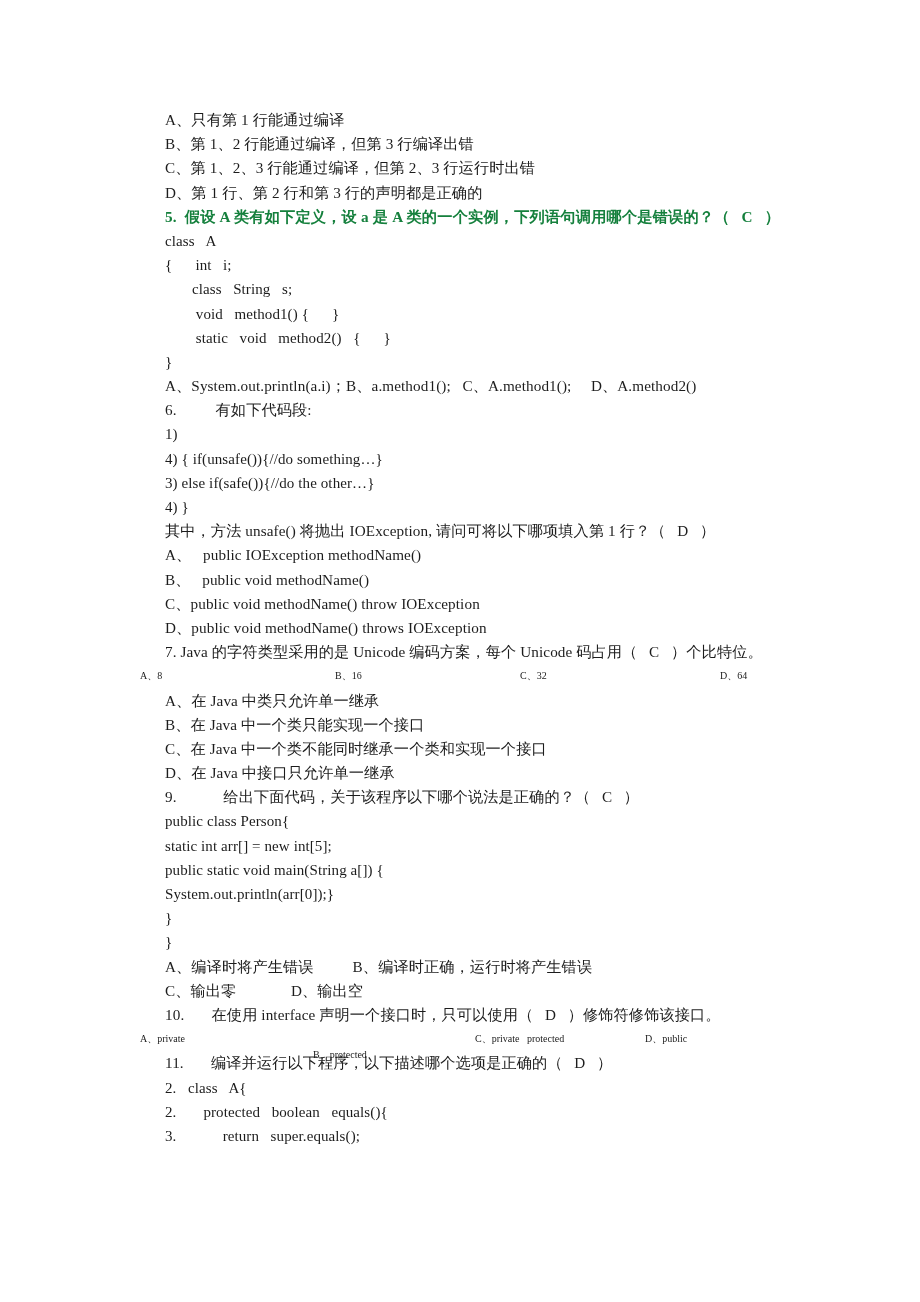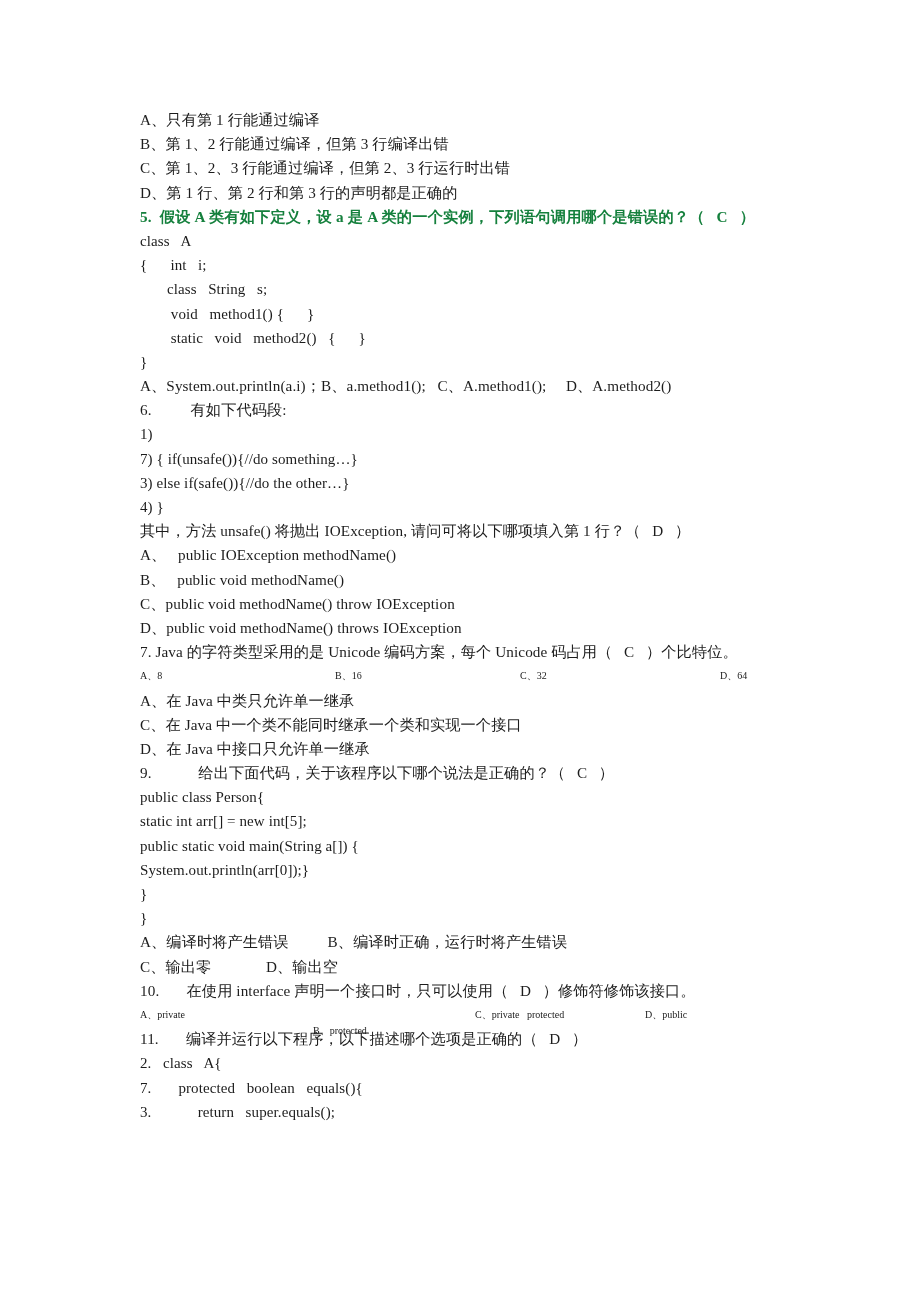--- a/index.html
+++ b/index.html
@@ -29,20 +29,21 @@
     top: 108px;
     width: 680px;
   }
   .line {
     height: 24.2px;
     line-height: 24.2px;
     font-size: 15.2px;
     white-space: pre;
     letter-spacing: 0.1px;
     color: #1c1c1c;
+    margin-left: 25px;
   }
   .line.red {
     color: #15803d;
     font-weight: 600;
     letter-spacing: 0.2px;
   }
   .line.code {
     font-family: Liberation Serif, serif;
     font-size: 15px;
   }
@@ -76,39 +77,40 @@
     <div class="line code">{      int   i;</div>
     <div class="line code">       class   String   s;</div>
     <div class="line code">        void   method1() {      }</div>
     <div class="line code">        static   void   method2()   {      }</div>
     <div class="line code">}</div>
 
     <div class="line">A、System.out.println(a.i)；B、a.method1();   C、A.method1();     D、A.method2()</div>
 
     <div class="line">6.          有如下代码段:</div>
     <div class="line code">1)</div>
-    <div class="line code">7) { if(unsafe()){//do something…}</div>
+    <div class="line code">4) { if(unsafe()){//do something…}</div>
     <div class="line code">3) else if(safe()){//do the other…}</div>
     <div class="line code">4) }</div>
     <div class="line">其中，方法 unsafe() 将抛出 IOException, 请问可将以下哪项填入第 1 行？（   D   ）</div>
     <div class="line">A、   public IOException methodName()</div>
     <div class="line">B、   public void methodName()</div>
     <div class="line">C、public void methodName() throw IOException</div>
     <div class="line">D、public void methodName() throws IOException</div>
 
     <div class="line">7. Java 的字符类型采用的是 Unicode 编码方案，每个 Unicode 码占用（   C   ）个比特位。</div>
 
     <div class="cols">
       <span style="left:0px;">A、8</span>
       <span style="left:195px;">B、16</span>
       <span style="left:380px;">C、32</span>
       <span style="left:580px;">D、64</span>
     </div>
 
     <div class="line">A、在 Java 中类只允许单一继承</div>
+    <div class="line">B、在 Java 中一个类只能实现一个接口</div>
     <div class="line">C、在 Java 中一个类不能同时继承一个类和实现一个接口</div>
     <div class="line">D、在 Java 中接口只允许单一继承</div>
 
     <div class="line">9.            给出下面代码，关于该程序以下哪个说法是正确的？（   C   ）</div>
     <div class="line code">public class Person{</div>
     <div class="line code">static int arr[] = new int[5];</div>
     <div class="line code">public static void main(String a[]) {</div>
     <div class="line code">System.out.println(arr[0]);}</div>
     <div class="line code">}</div>
     <div class="line code">}</div>
@@ -119,17 +121,17 @@
 
     <div class="cols">
       <span style="left:0px;">A、private</span>
       <span style="left:173px;margin-top:16px;">B、protected</span>
       <span style="left:335px;">C、private   protected</span>
       <span style="left:505px;">D、public</span>
     </div>
 
     <div class="line">11.       编译并运行以下程序，以下描述哪个选项是正确的（   D   ）</div>
     <div class="line code">2.   class   A{</div>
-    <div class="line code">7.       protected   boolean   equals(){</div>
+    <div class="line code">2.       protected   boolean   equals(){</div>
     <div class="line code">3.            return   super.equals();</div>
 
   </div>
 </div>
 
 </body></html>

